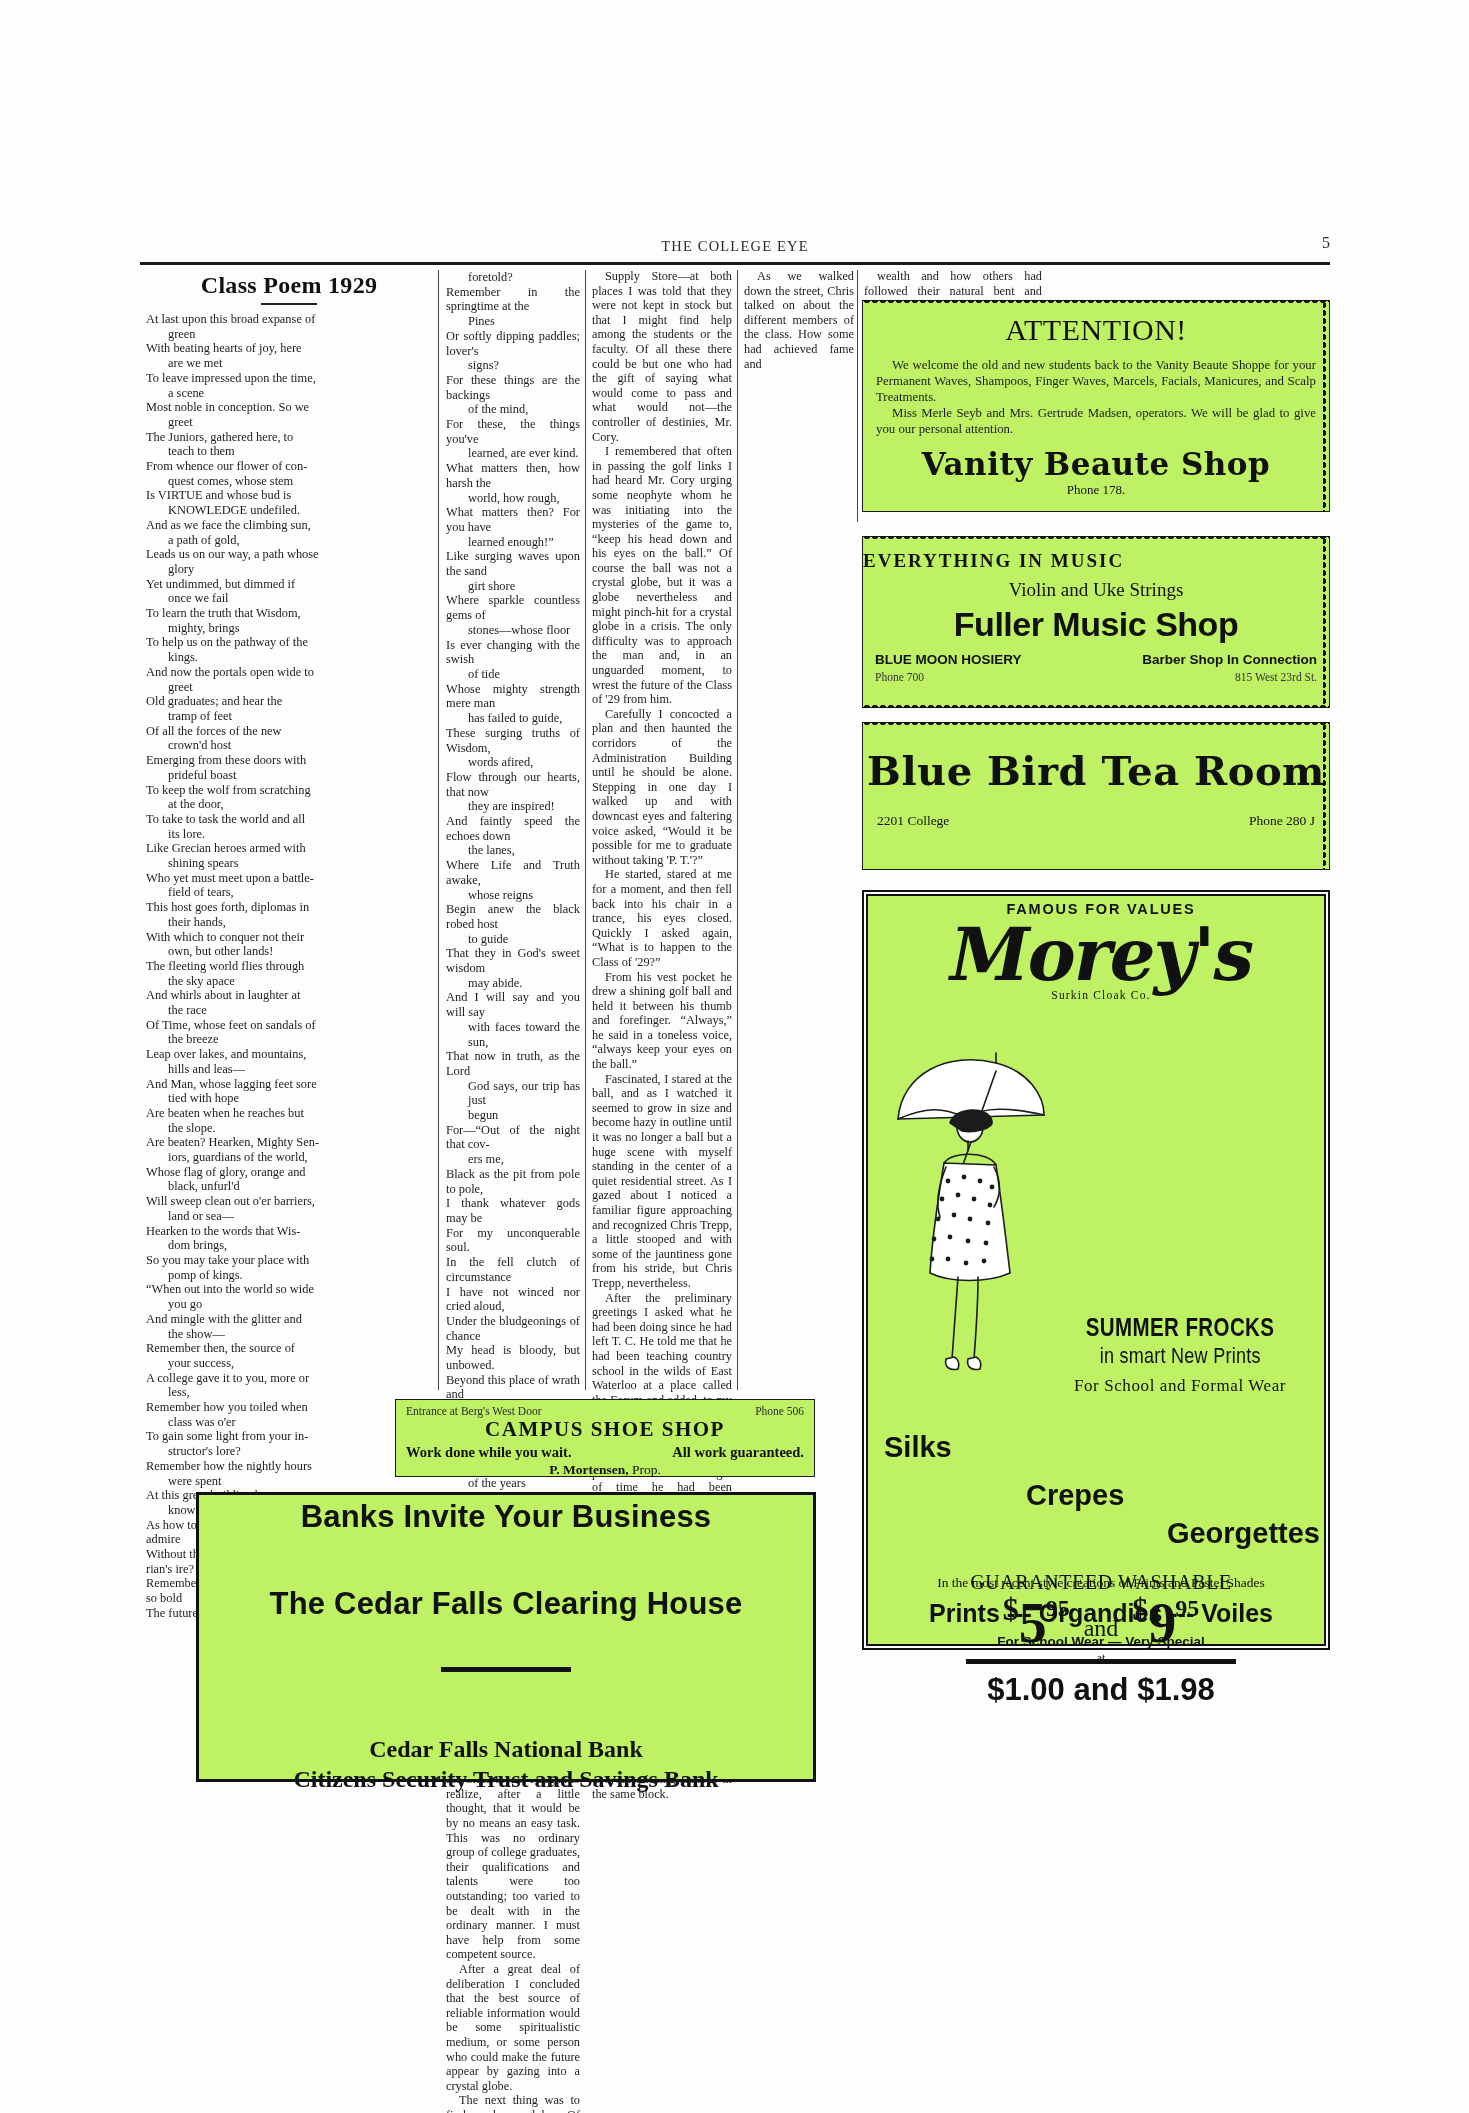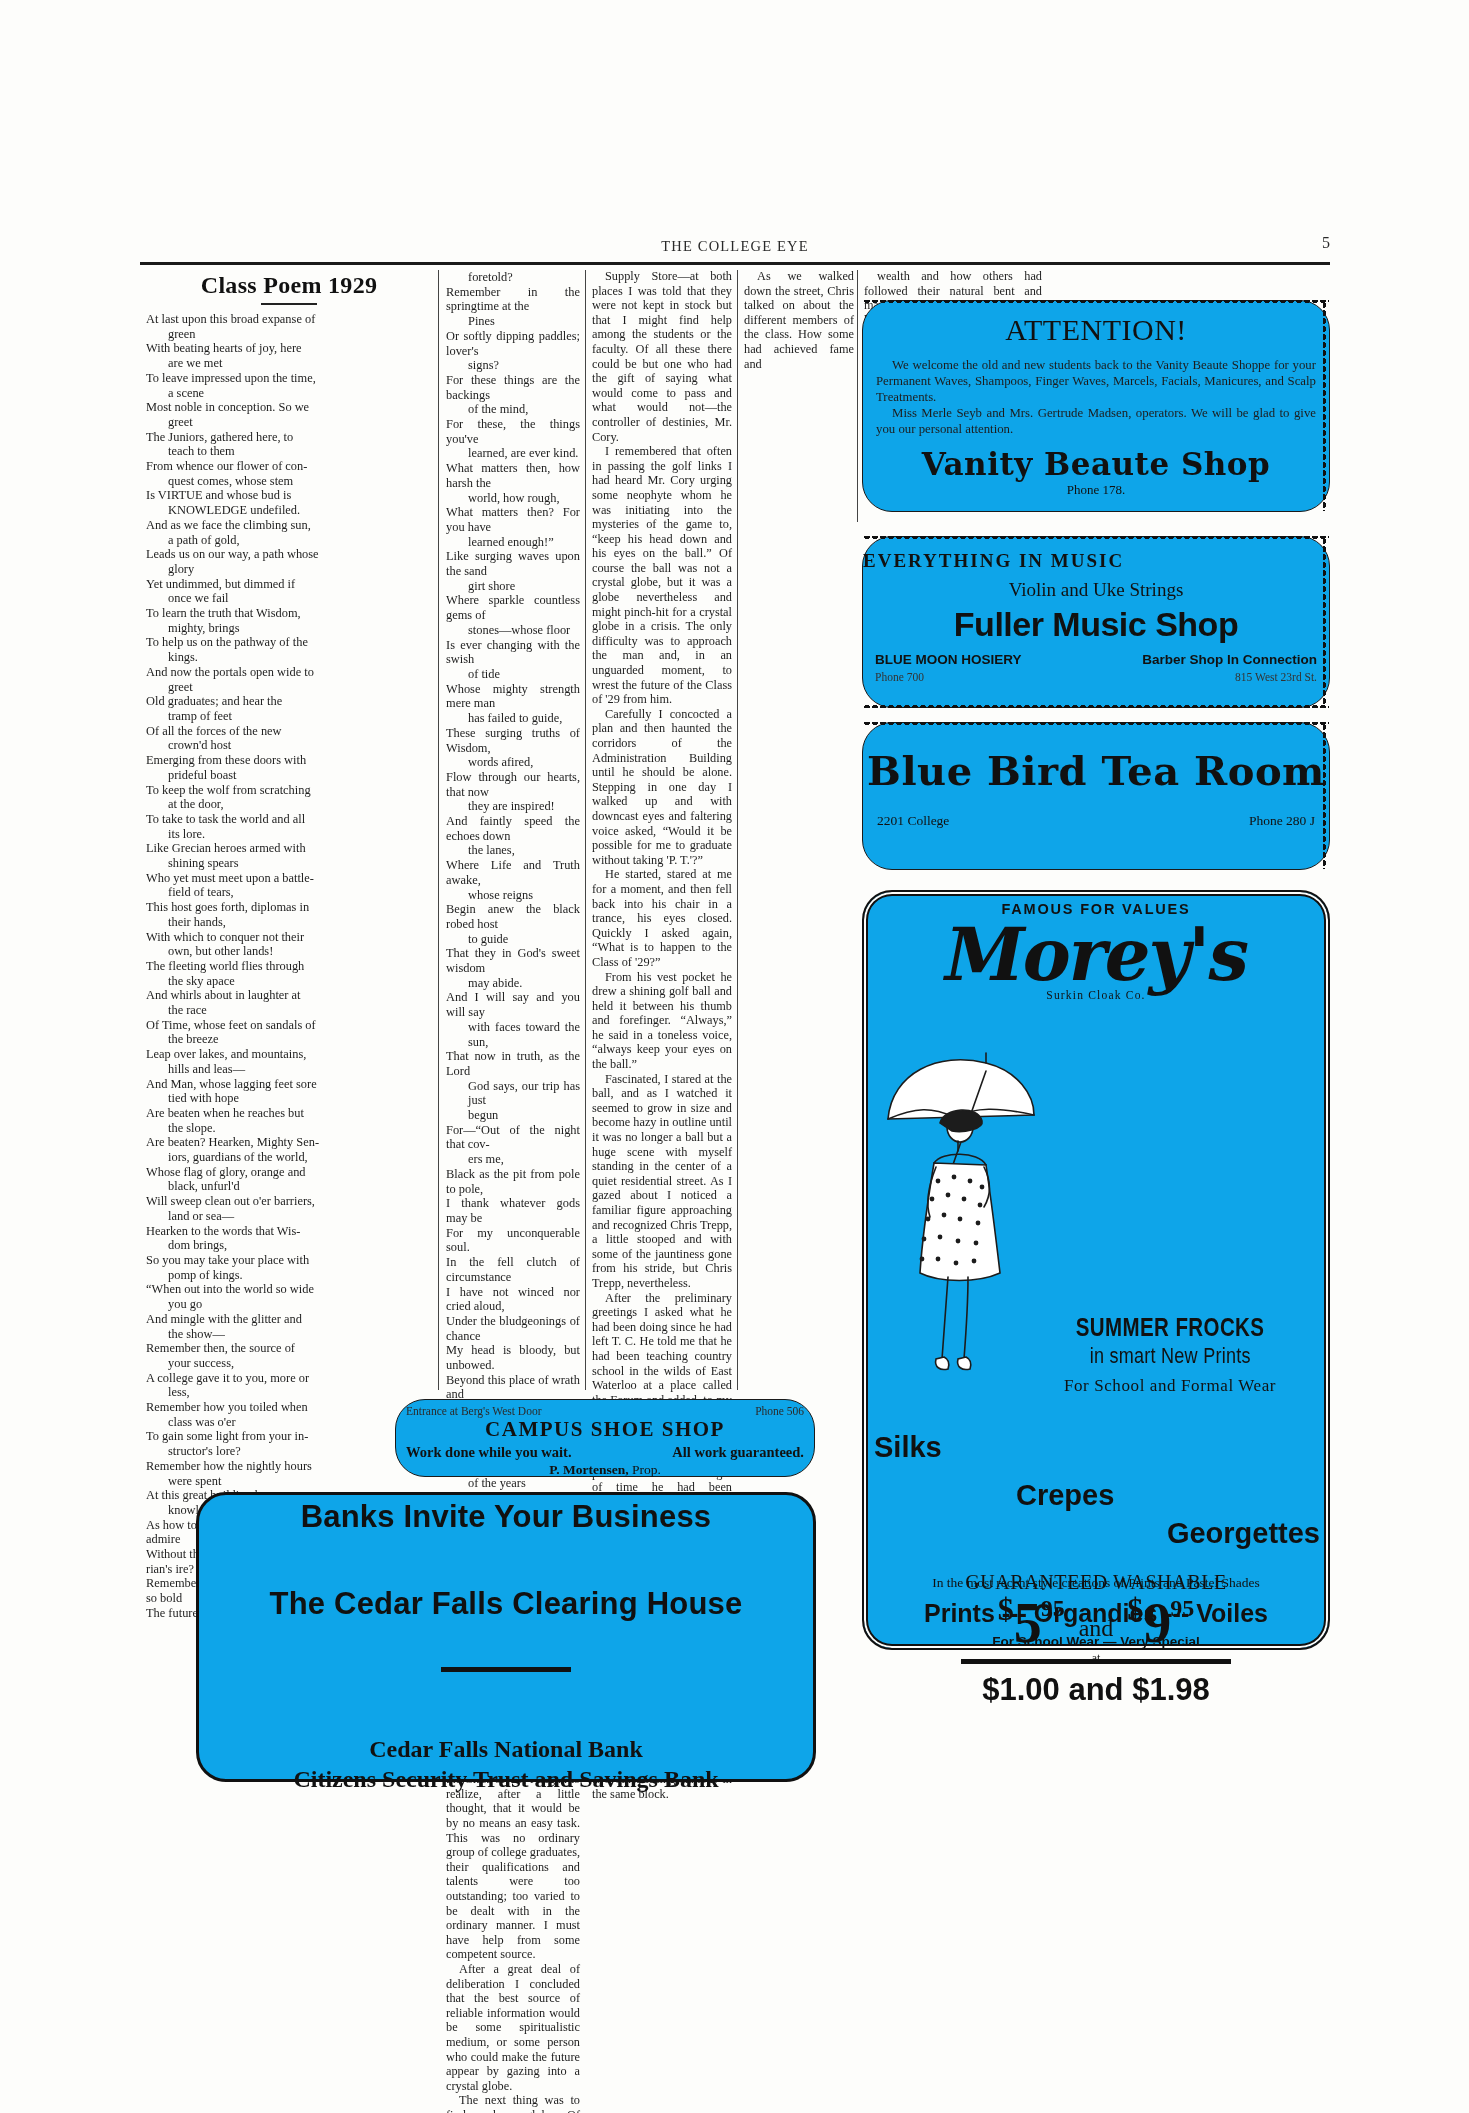--- a/index.html
+++ b/index.html
@@ -136,28 +136,28 @@
     padding: 0 1px;
   }
   .cont-note {
     text-align: center;
     font-size: 12.3px;
   }
   
   .ad {
     position: absolute;
     box-sizing: border-box;
-    background: #0ea5e9;
-    border-radius: 30px;
+    background: #bef264;
   }
   .ad-border-thin { border: 1.5px solid #1b1b1b; }
   .ad-border-thick { border: 3px solid #111; }
   .ad-border-double {
     border: 2px solid #111;
     box-shadow: inset 0 0 0 2px #fdfdfb, inset 0 0 0 4px #111;
+    padding-left: 10px;
   }
   .blackletter {
     font-family: "DejaVu Serif", serif;
     font-weight: bold;
     font-style: normal;
     letter-spacing: 0.5px;
   }
   
   #ad-vanity { left: 862px; top: 300px; width: 468px; height: 212px; }
   #ad-vanity .attn {

